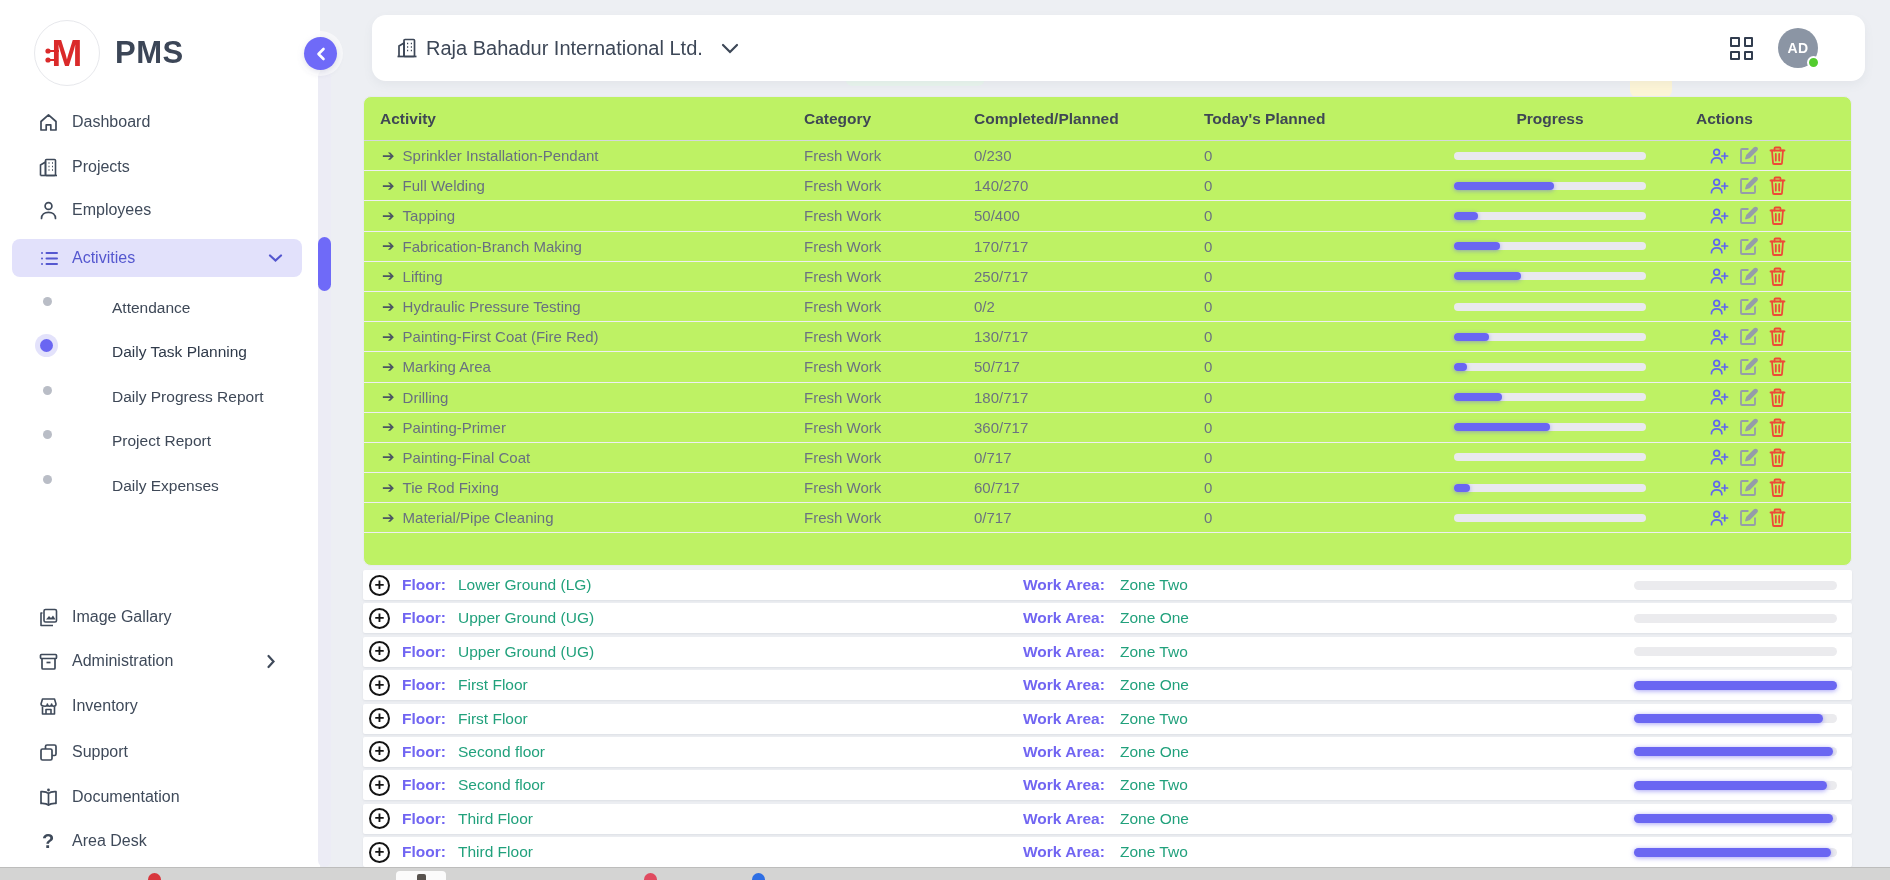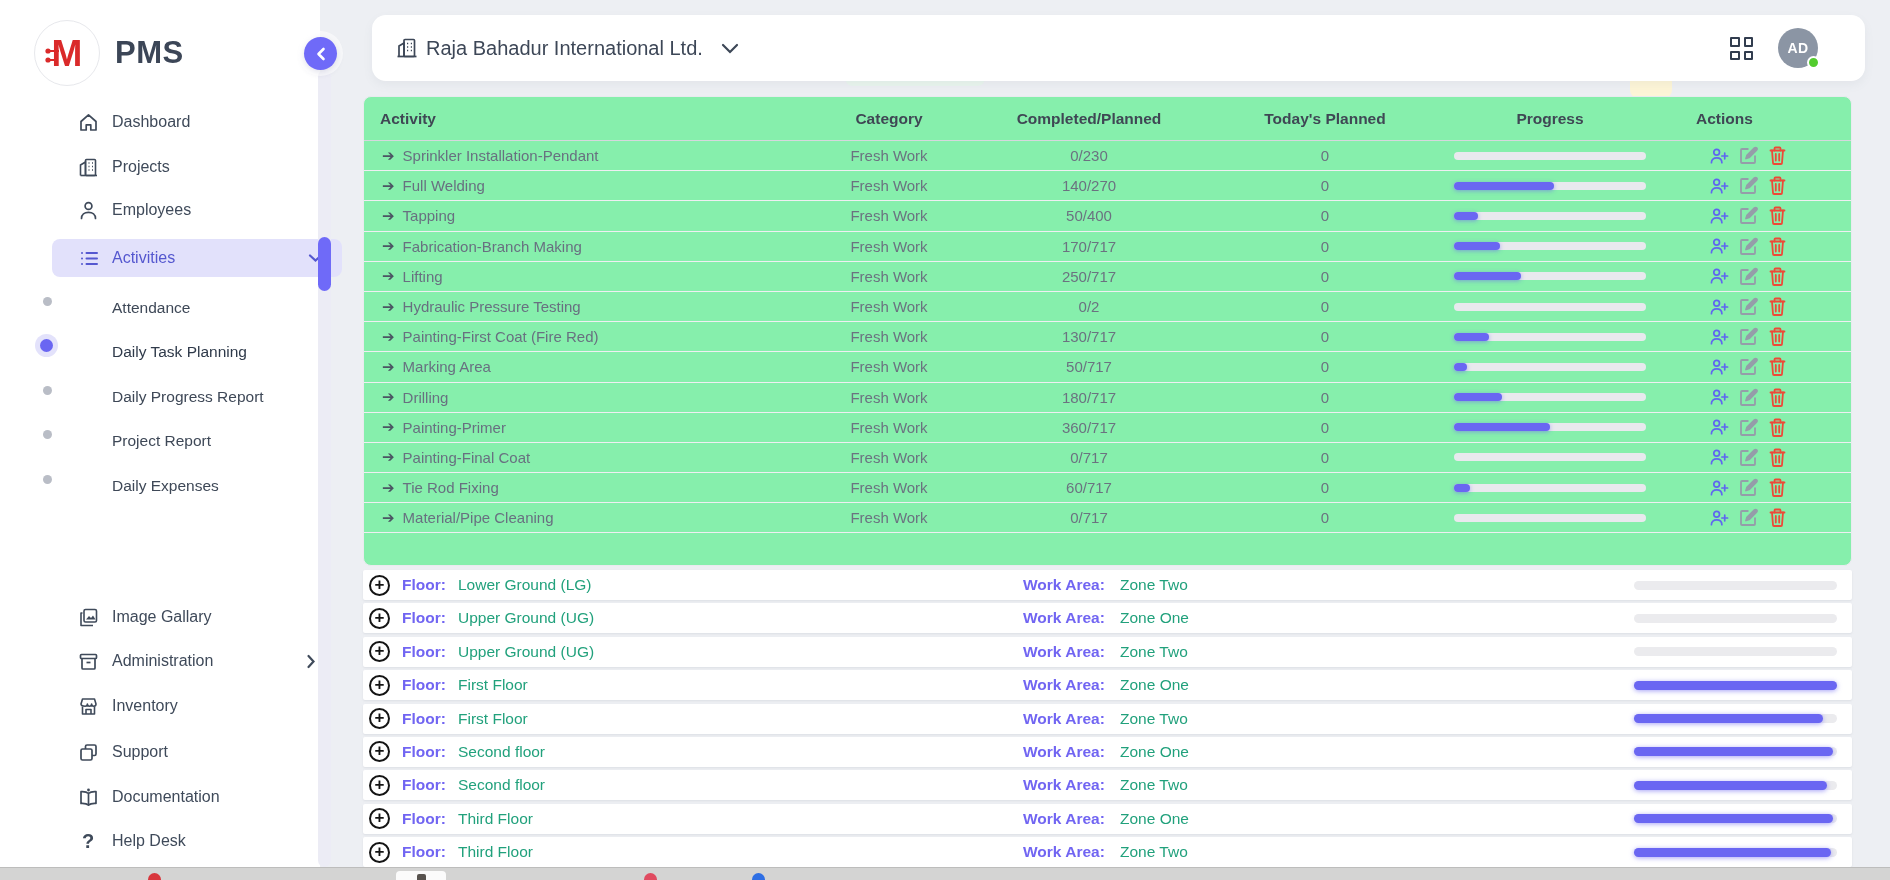--- a/index.html
+++ b/index.html
@@ -30,21 +30,21 @@
     display:flex; align-items:center; justify-content:center;
   }
   .logo-m { font-size:37px; font-weight:800; color:#da2a2a; position:relative; line-height:1;}
   .logo-dots { position:absolute; left:10px; top:26px; }
   .logo-text {
     position:absolute; left:115px; top:17px; font-size:31px; font-weight:800;
     color:#3c4657; letter-spacing:0.5px;
   }
   .nav-item {
     position:absolute; left:0; width:305px; height:32px;
-    display:flex; align-items:center; cursor:pointer;margin-left:40px;
+    display:flex; align-items:center; cursor:pointer;
   }
   .nav-item .ico { position:absolute; left:37px; width:22px; height:22px; display:flex; align-items:center; justify-content:center; }
   .nav-item .lbl { position:absolute; left:72px; font-size:16px; color:#3f4a5a; white-space:nowrap; }
   .nav-item.active-pill {
     left:12px; width:290px; height:38px; background:#e2e1fb; border-radius:8px;
   }
   .nav-item.active-pill .ico { left:26px; }
   .nav-item.active-pill .lbl { left:60px; color:#5457cf; }
   .nav-chevron { position:absolute; }
   .sub-item {
@@ -89,29 +89,29 @@
     display:flex; align-items:center; justify-content:center; cursor:pointer; letter-spacing:.5px;
   }
   .status-dot {
     position:absolute; right:-2px; bottom:-1px; width:13px; height:13px; border-radius:50%;
     background:#53cc2e; border:2px solid #fff;
   }
   .smudge { position:absolute; border-radius:8px; z-index:2; }
   
   .table-card {
     position:absolute; left:363px; top:96px; width:1489px; height:470px;
-    background:#86efac; border:1px solid #e9ebef; border-radius:8px; z-index:2;
+    background:#bef264; border:1px solid #e9ebef; border-radius:8px; z-index:2;
   }
   .thead {
     display:grid; grid-template-columns:440px 170px 230px 242px 250px 1fr;
     height:44px; align-items:center; border-bottom:1px solid #d5d8dd;
     font-size:15.5px; font-weight:700; color:#3f4754;
   }
   .thead .c1 { padding-left:16px; }
-  .c2,.c3,.c4 { text-align:center; }
+  .c2,.c3,.c4 { }
   .thead .c5 { width:192px; margin-left:8px; text-align:center; }
   .thead .c6 { text-align:left; padding-right:56px; }
   .trow {
     display:grid; grid-template-columns:440px 170px 230px 242px 250px 1fr;
     height:30.2px; align-items:center; border-bottom:1px solid #efeff2;
     font-size:15px; color:#6b7280;
   }
   .trow .c1 { padding-left:18px; display:flex; align-items:center; white-space:nowrap; color:#687080;}
   .row-arrow { color:#4b5563; font-size:15px; margin-right:8px; font-weight:600; }
   .pbar-track { width:192px; height:8px; margin-left:8px; background:#e9e9ee; border-radius:4px; overflow:visible; }
@@ -282,21 +282,21 @@
       <svg width="21" height="21" viewBox="0 0 21 21" fill="none" stroke="#3f4a5a" stroke-width="1.7" stroke-linejoin="round">
           <path d="M10.5 6.5 C9 5 6.5 4.5 3 4.7 V16.5 c3.5-.2 6 .3 7.5 1.7 c1.5-1.4 4-1.9 7.5-1.7 V4.7 c-3.5-.2-6 .3-7.5 1.8 V18"></path>
           <circle cx="10.5" cy="3" r="1.4" fill="#3f4a5a" stroke="none"></circle>
         </svg>
     </span>
     <span class="lbl">Documentation</span>
   </div>
 
   <div class="nav-item" style="top:825px">
     <span class="ico help-q">?</span>
-    <span class="lbl">Help Desk</span>
+    <span class="lbl">Area Desk</span>
   </div>
 
   <div class="sb-scroll-track"></div>
   <div class="sb-scroll-thumb"></div>
 </div>
 
 <div class="collapse-btn">
   <svg width="10" height="14" viewBox="0 0 10 14" fill="none" stroke="#ffffff" stroke-width="2.6" stroke-linecap="round" stroke-linejoin="round">
       <path d="M7.5 2 L2.5 7 L7.5 12"></path>
     </svg>

